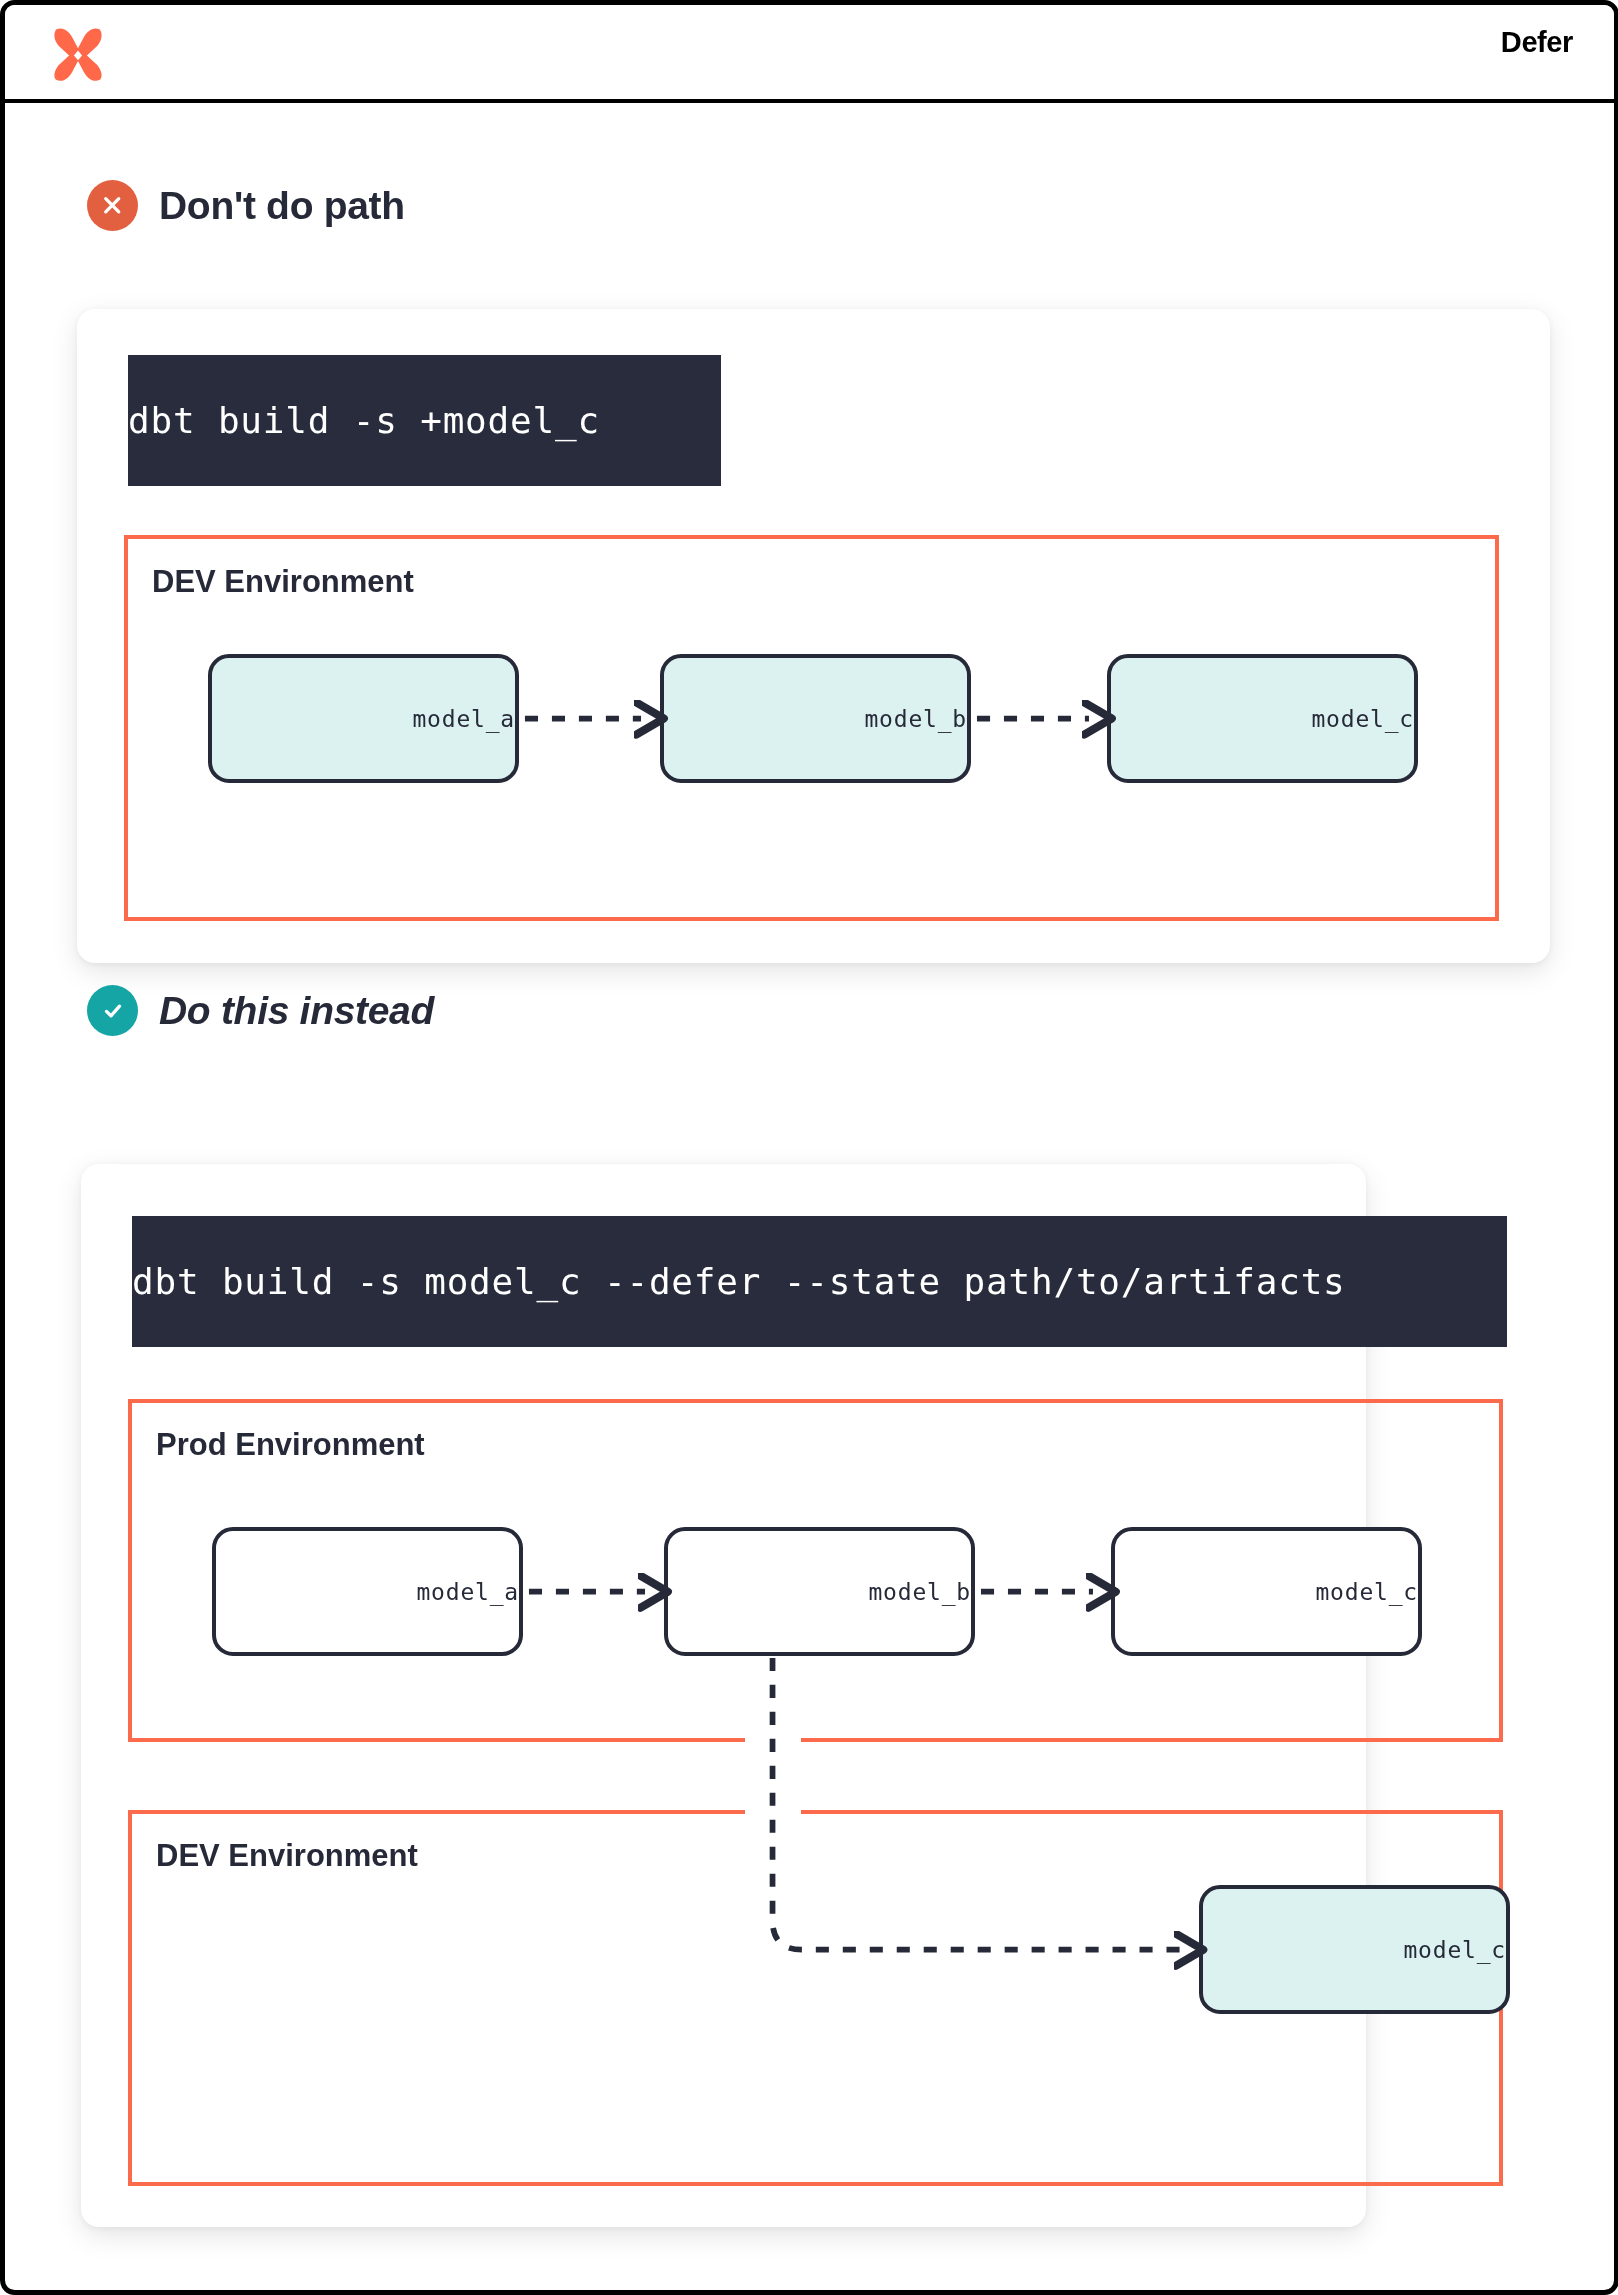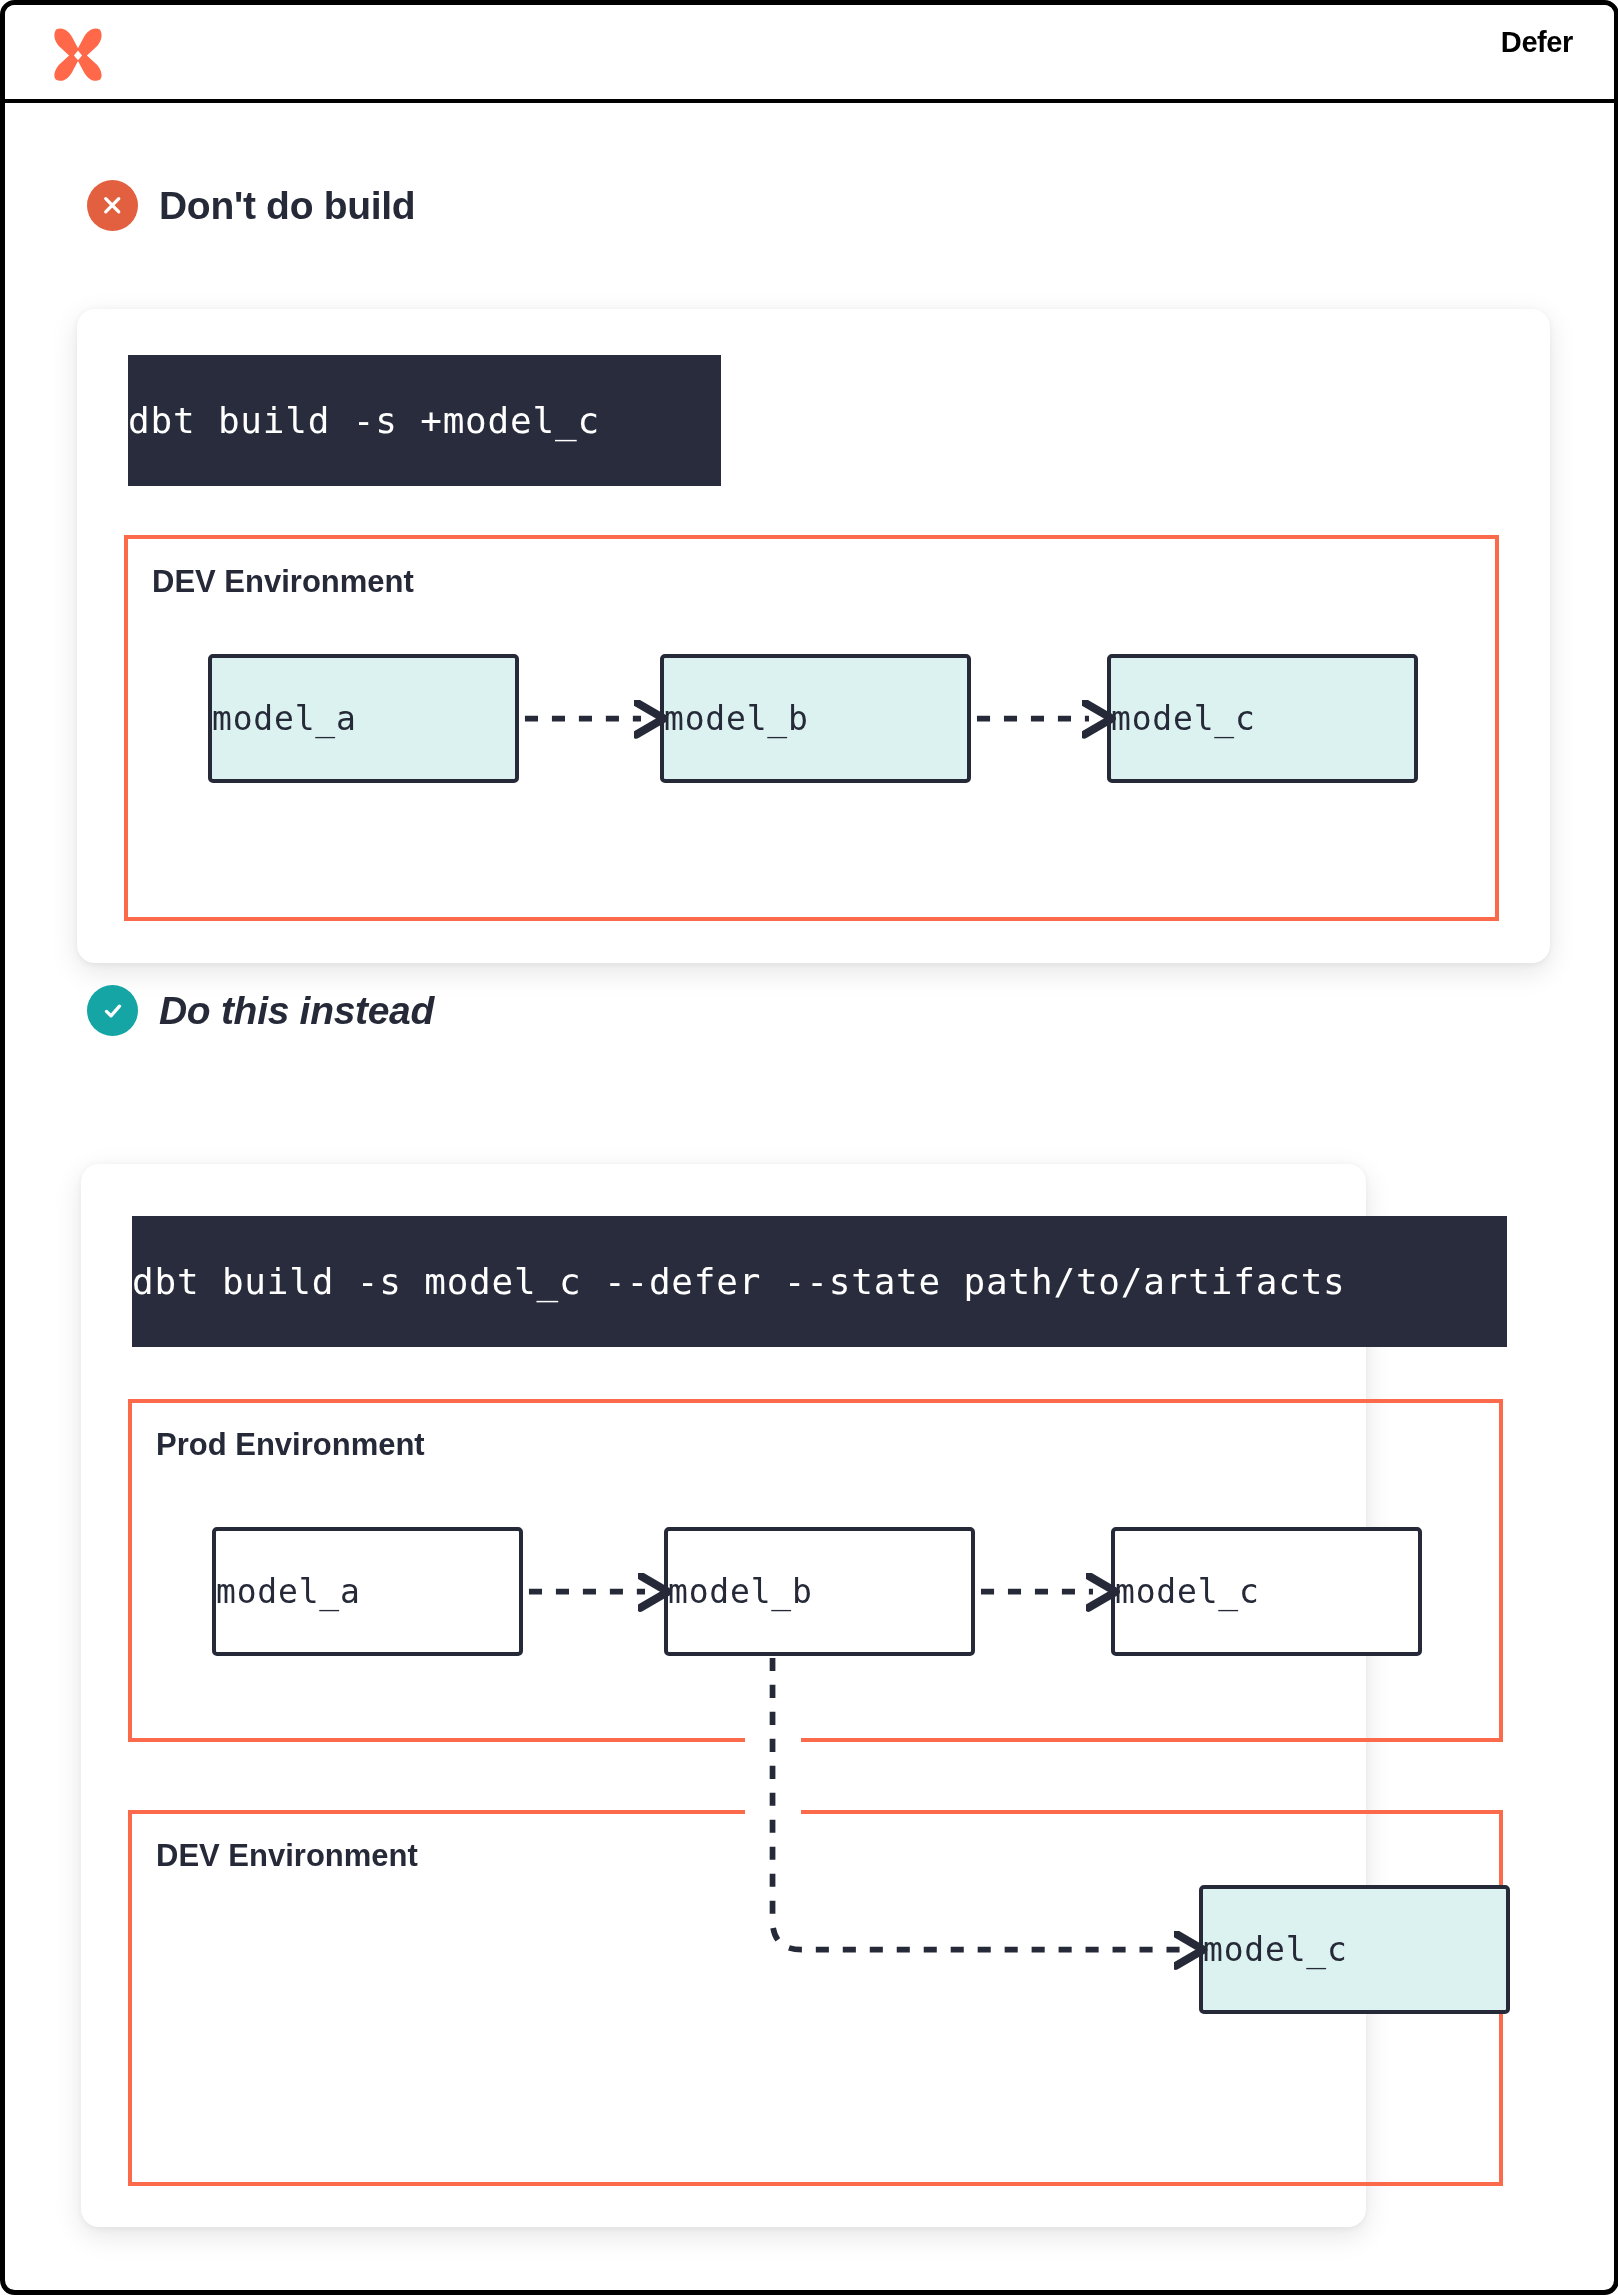--- a/index.html
+++ b/index.html
@@ -105,26 +105,26 @@
     font-size: 31px;
     font-weight: bold;
     color: #262a38;
     white-space: nowrap;
   }
 
   .model {
     position: absolute;
     box-sizing: border-box;
     border: 4.9px solid #262a38;
-    border-radius: 5px;
-    display: flex;
-    align-items: center;
-    justify-content: flex-start;
+    border-radius: 21px;
+    display: flex;
+    align-items: center;
+    justify-content: flex-end;
     font-family: "DejaVu Sans Mono", "Liberation Mono", monospace;
-    font-size: 33px;
+    font-size: 23px;
     color: #262a38;
     letter-spacing: 0.8px;
   }
   .model.cyan { background: #dcf2f0; }
   .model.white { background: #ffffff; }
 
   .svg-layer {
     position: absolute;
     left: 0;
     top: 0;
@@ -153,21 +153,21 @@
     </div>
     <div id="page-title">Defer</div>
   </div>
 
   <div class="section-head" style="left:82px; top:175px;">
     <div class="status-circle bad">
       <svg width="24.5" height="24.5" viewBox="0 0 30 30">
         <path d="M7 7 L23 23 M23 7 L7 23" stroke="#ffffff" stroke-width="4" stroke-linecap="round"></path>
       </svg>
     </div>
-    <div class="section-title">Don't do build</div>
+    <div class="section-title">Don't do path</div>
   </div>
 
   <div class="card" style="left:72px; top:304px; width:1473px; height:654px;">
 
     <div class="cmd" style="left:51px; top:46px; width:593px; height:131px;">
       <span>dbt build -s +model_c</span>
     </div>
 
     <div class="env-box" style="left:47px; top:226px; width:1375px; height:386px;"></div>
     <div class="env-label" style="left:75px; top:255px;">DEV Environment</div>

